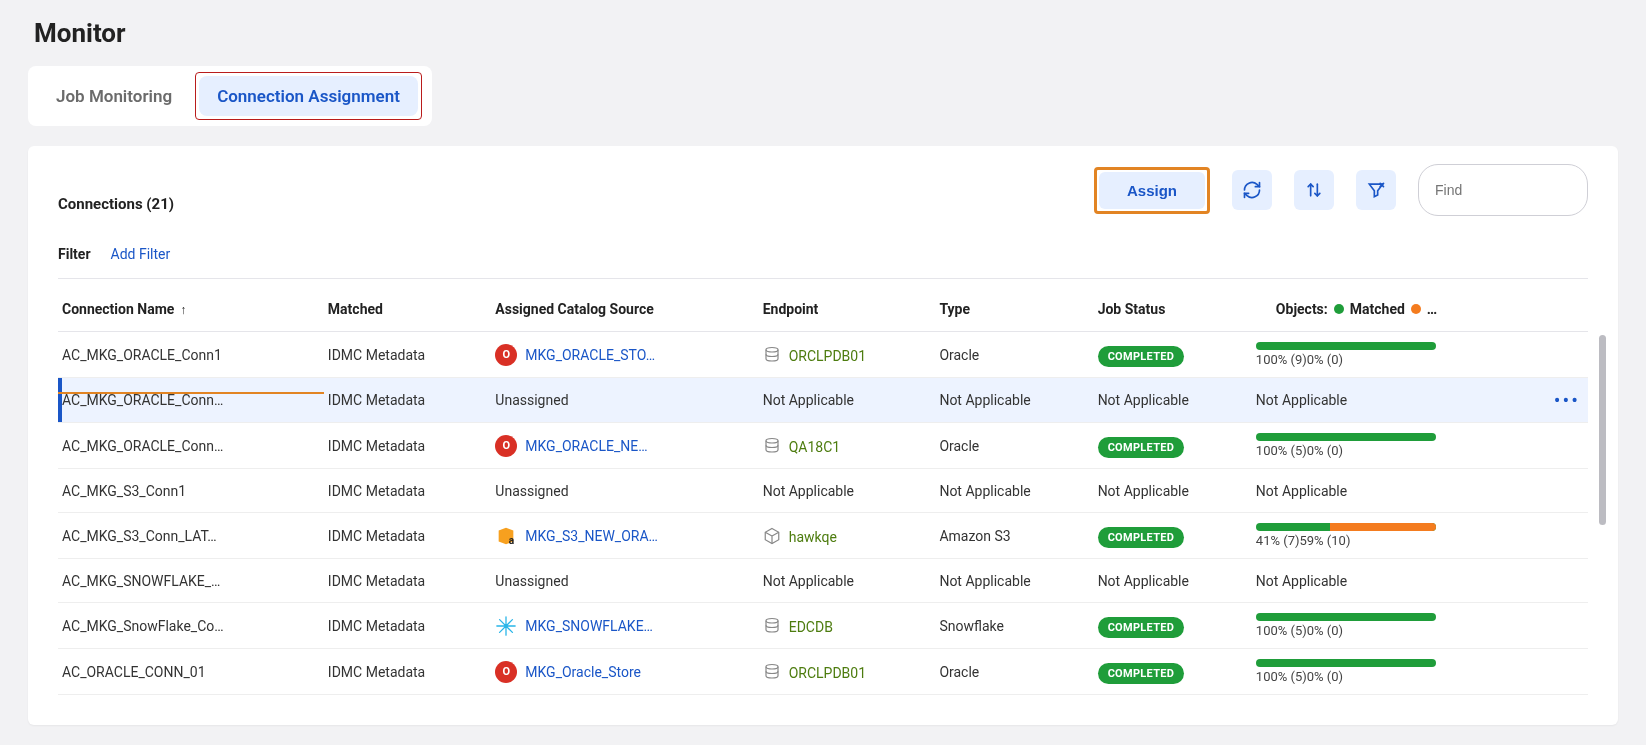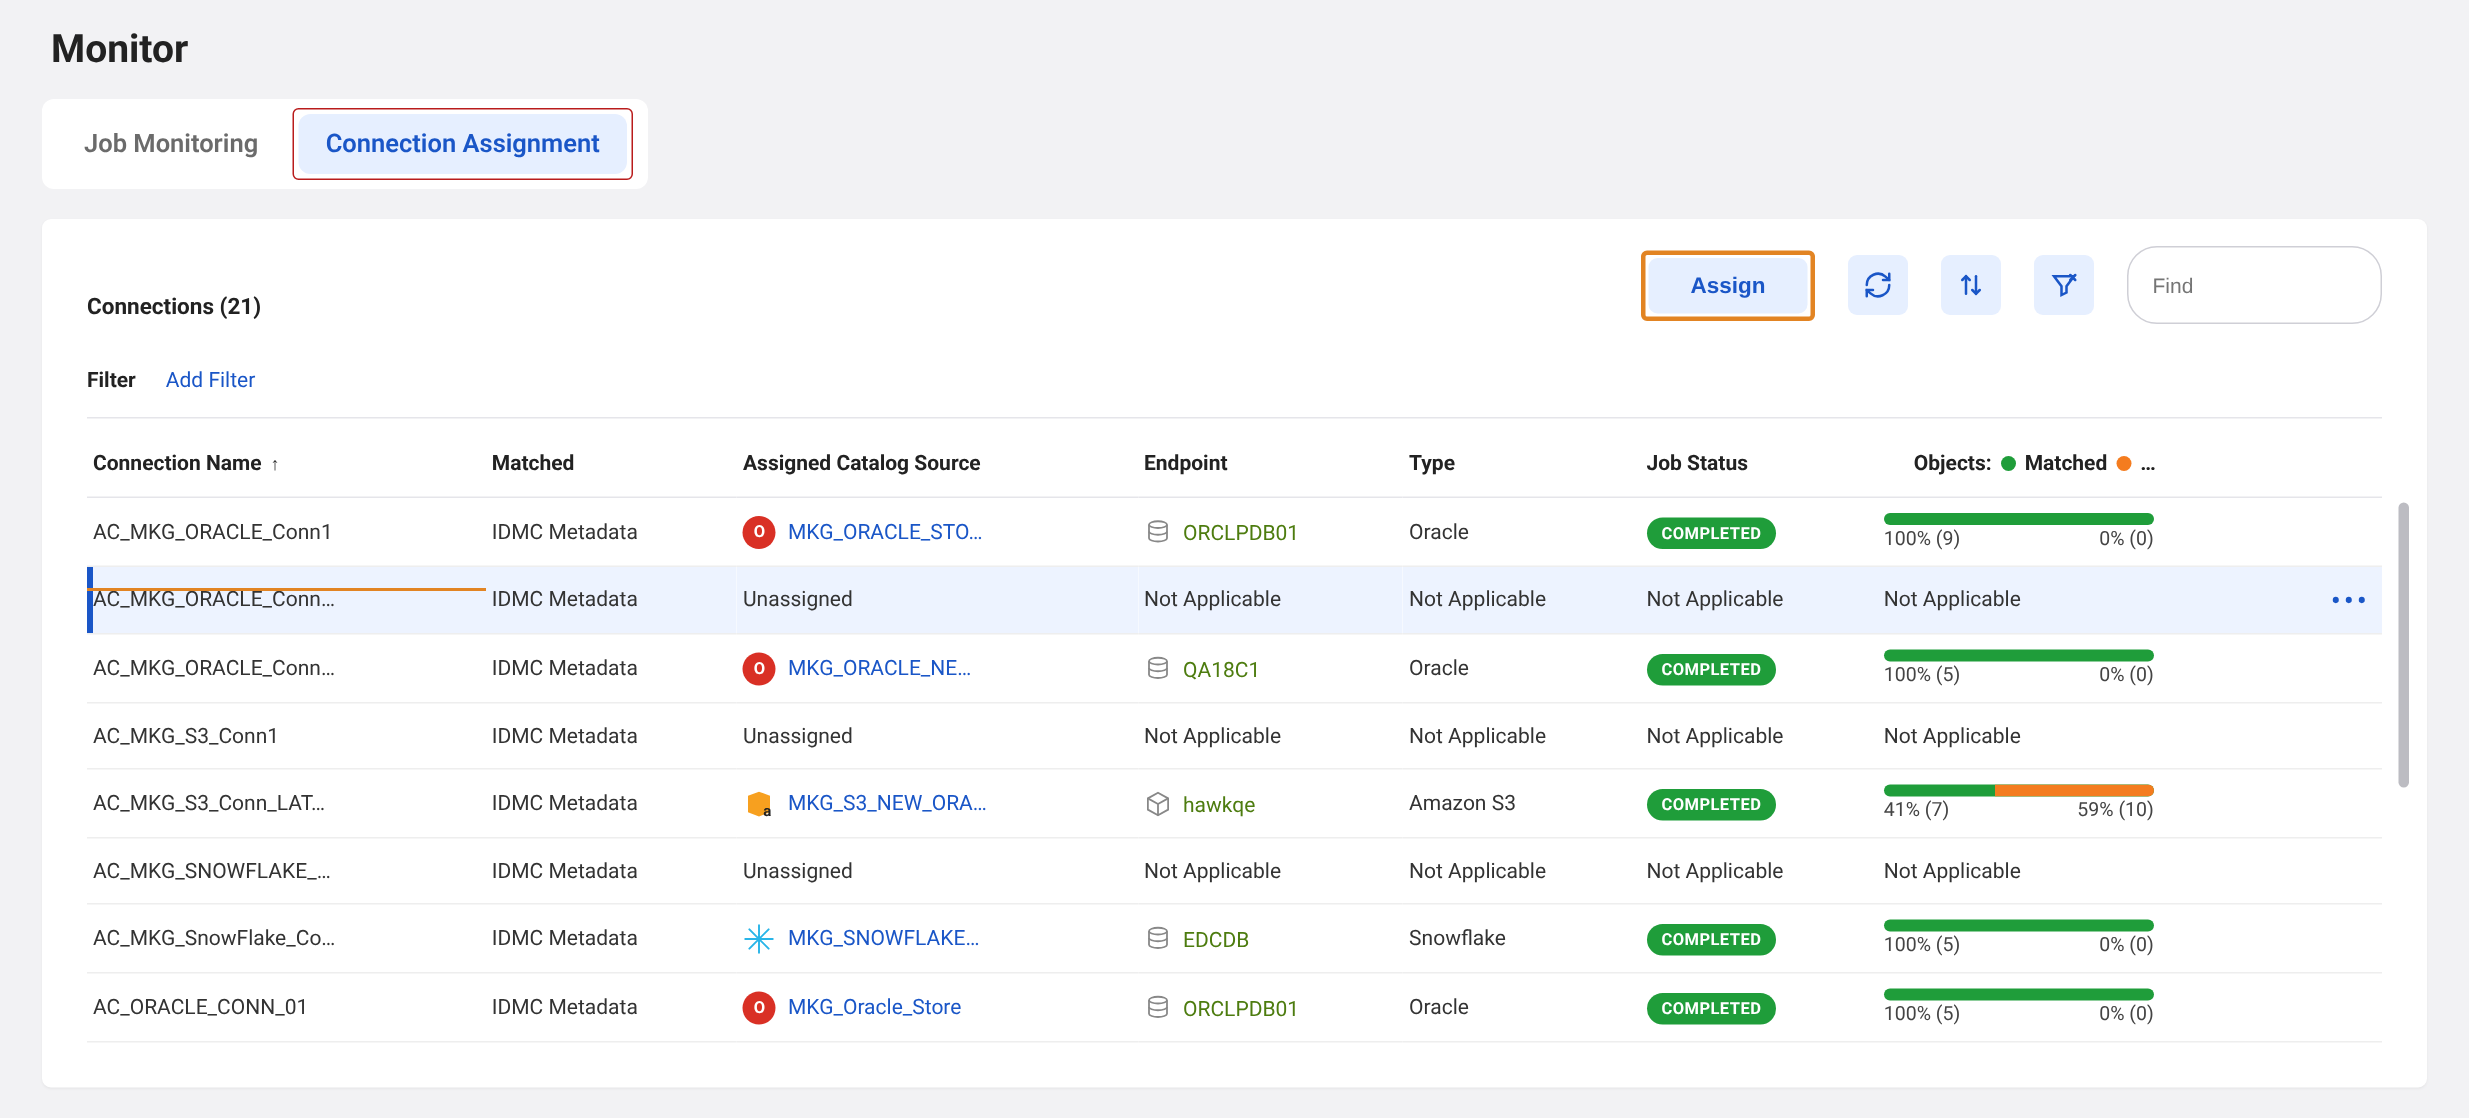--- a/index.html
+++ b/index.html
@@ -35,21 +35,21 @@
   .src-icon { width:22px; height:22px; border-radius:50%; display:flex; align-items:center; justify-content:center; font-size:11px; font-weight:bold; color:#fff;}
   .src-icon.oracle { background:#d93025;}
   .src-icon.s3 { background:transparent; color:#222; border-radius:0;}
   .src-icon.snowflake { background:transparent;}
   .endpoint-cell { display:flex; align-items:flex-end; gap:8px; color:#4d7c0f;}
   .db-icon { width:18px; height:18px; }
   .badge-completed { background:#1f9d3a; color:#fff; font-size:11px; font-weight:700; padding:4px 10px; border-radius:12px; letter-spacing:0.3px;}
   .obj-cell { min-width:190px;}
   .bar { width:180px; height:8px; border-radius:4px; background:#1f9d3a; position:relative; overflow:hidden; margin-bottom:2px;}
   .bar .unmatched { position:absolute; right:0; top:0; bottom:0; background:#f47c1f;}
-  .bar-labels { display:flex; justify-content:space-between; font-size:13px; color:#444; width:180px;}
+  .bar-labels { display:flex; font-size:13px; color:#444; width:180px;}
   .dots-menu { color:#1a56c7; font-size:20px; letter-spacing:2px; cursor:pointer; }
   .objects-head { display:flex; align-items:center; gap:6px;padding-left:20px;}
   .dot { width:10px; height:10px; border-radius:50%; display:inline-block;}
   .dot.green { background:#1f9d3a;}
   .dot.orange { background:#f47c1f;}
   .scroll-ind { position:absolute; right:-18px; top:48px; width:7px; height:190px; background:#bcbcc2; border-radius:4px;}
   td.conn-name { white-space:nowrap; max-width:180px; overflow:hidden; text-overflow:ellipsis;}
   .ellipsis-trunc { white-space:nowrap; max-width:165px; overflow:hidden; text-overflow:ellipsis; display:inline-block;}
 </style>
 </head>

